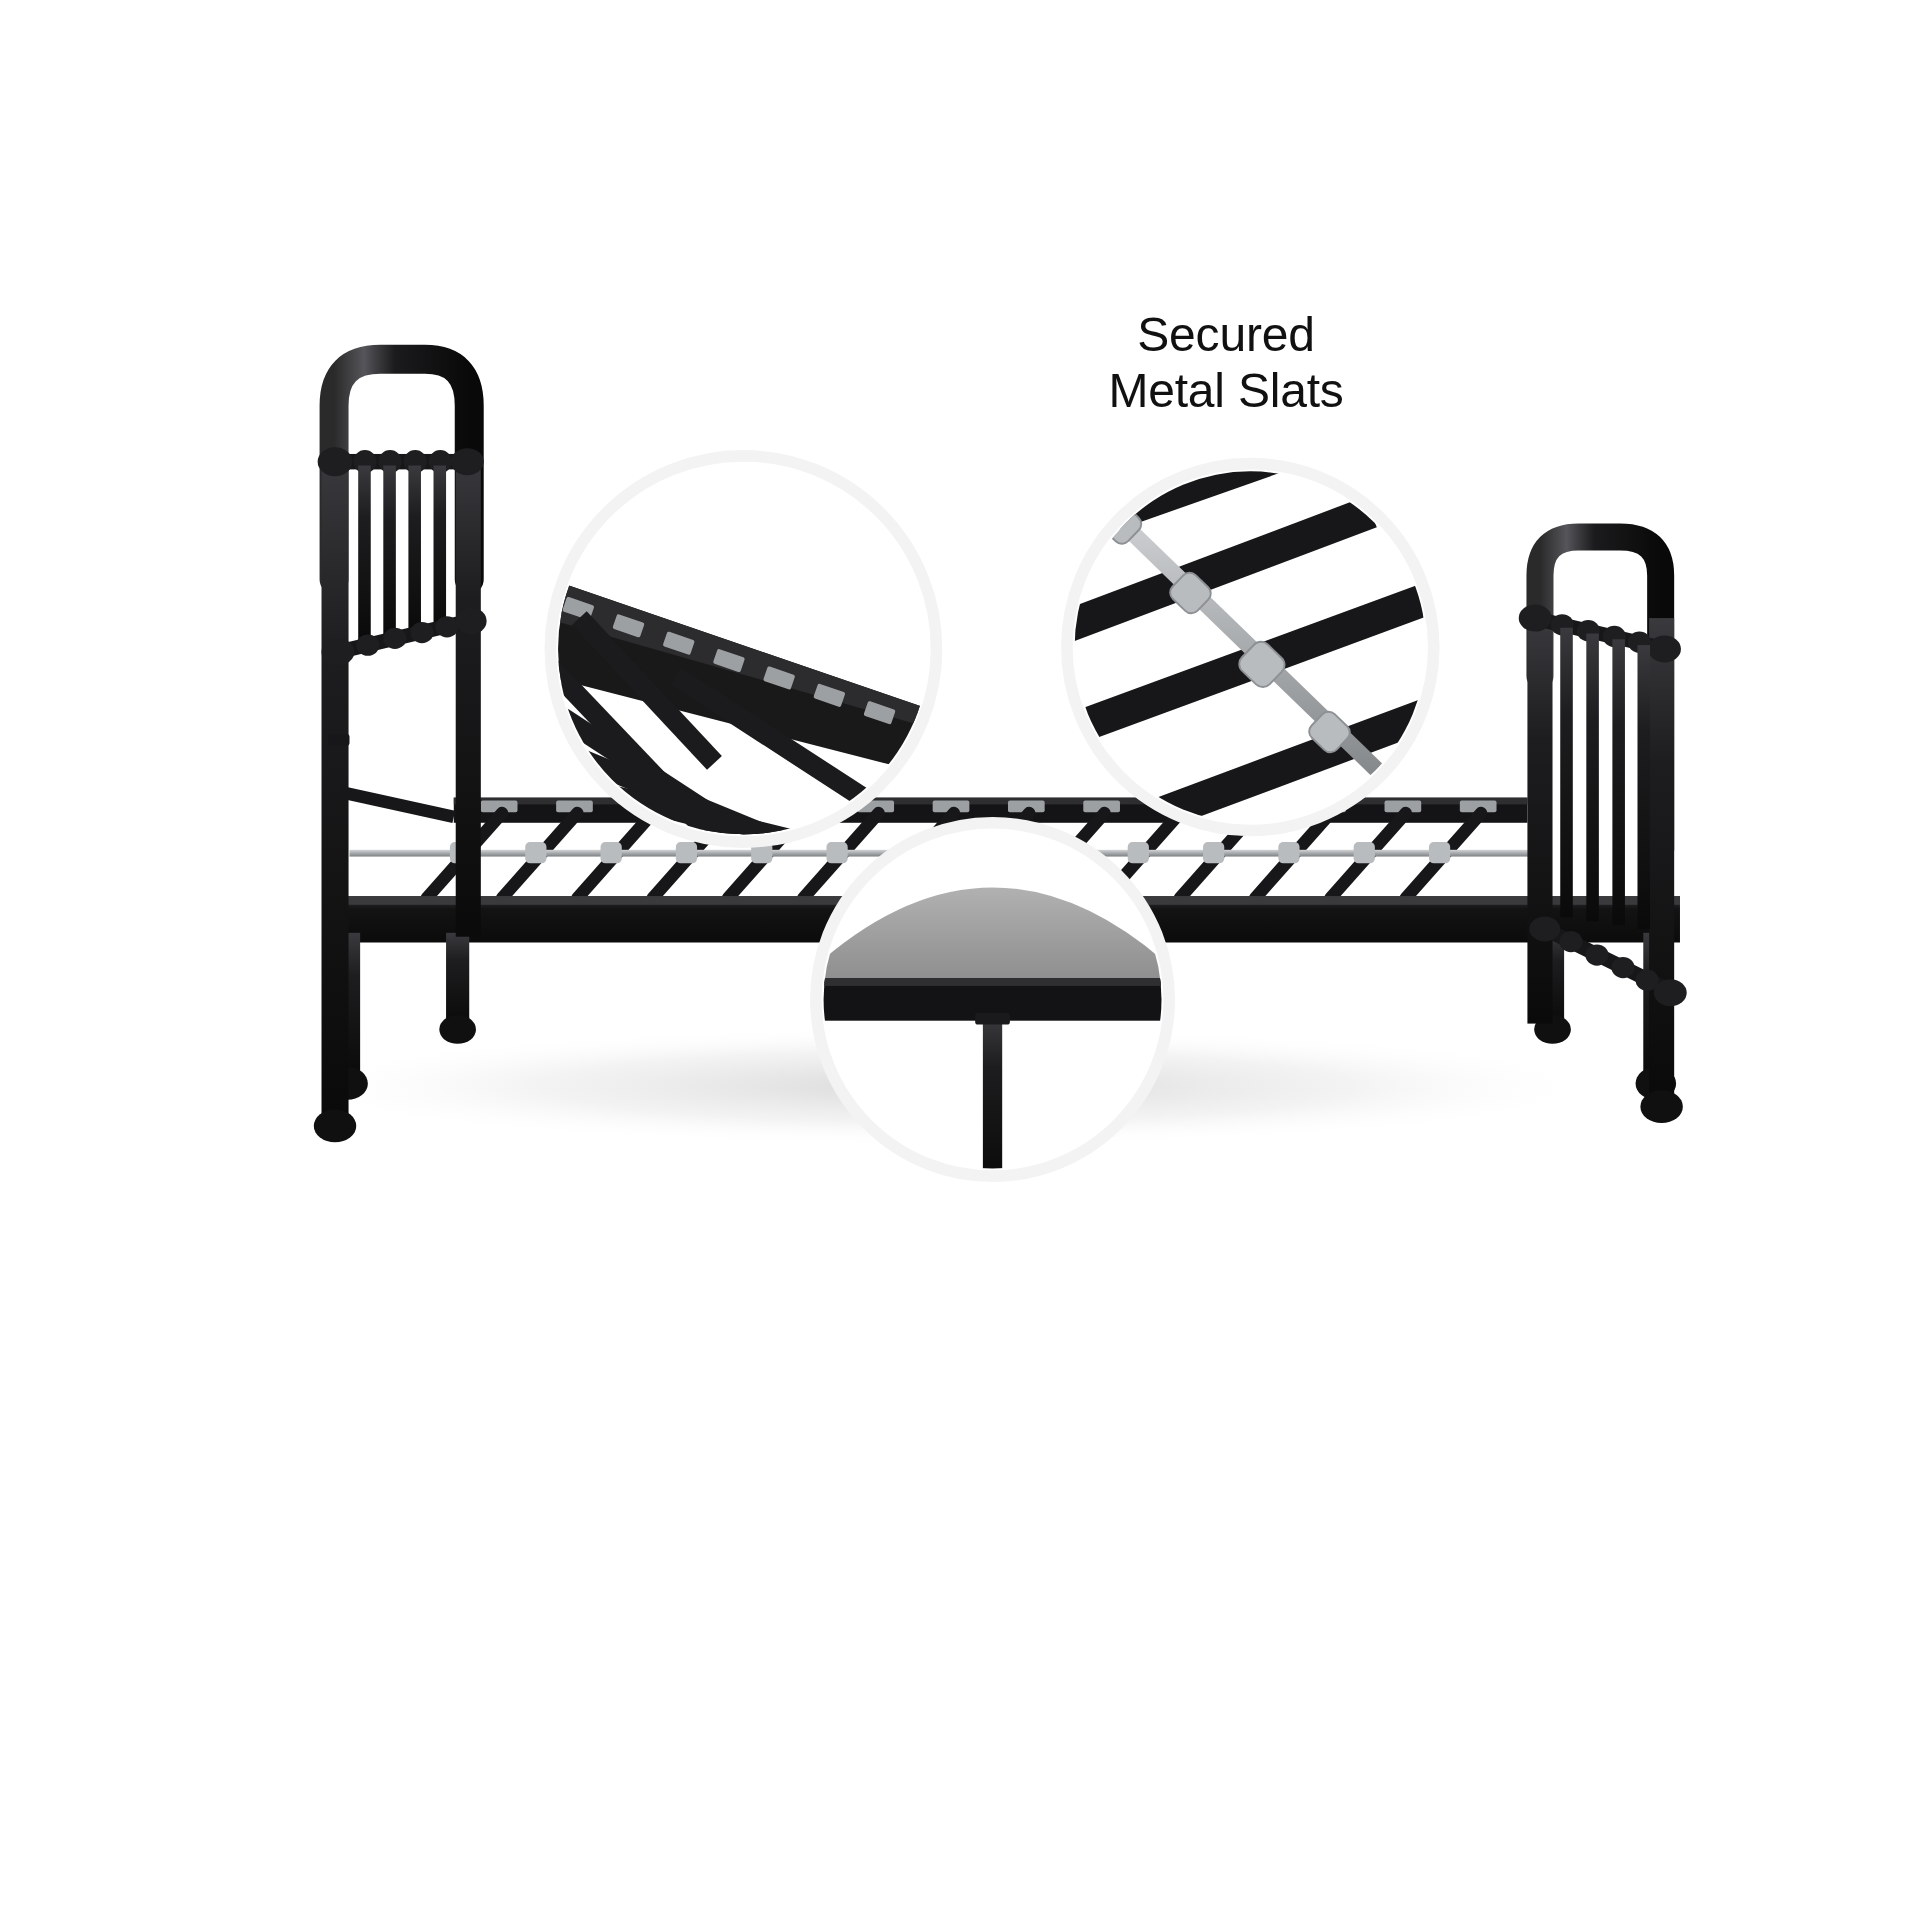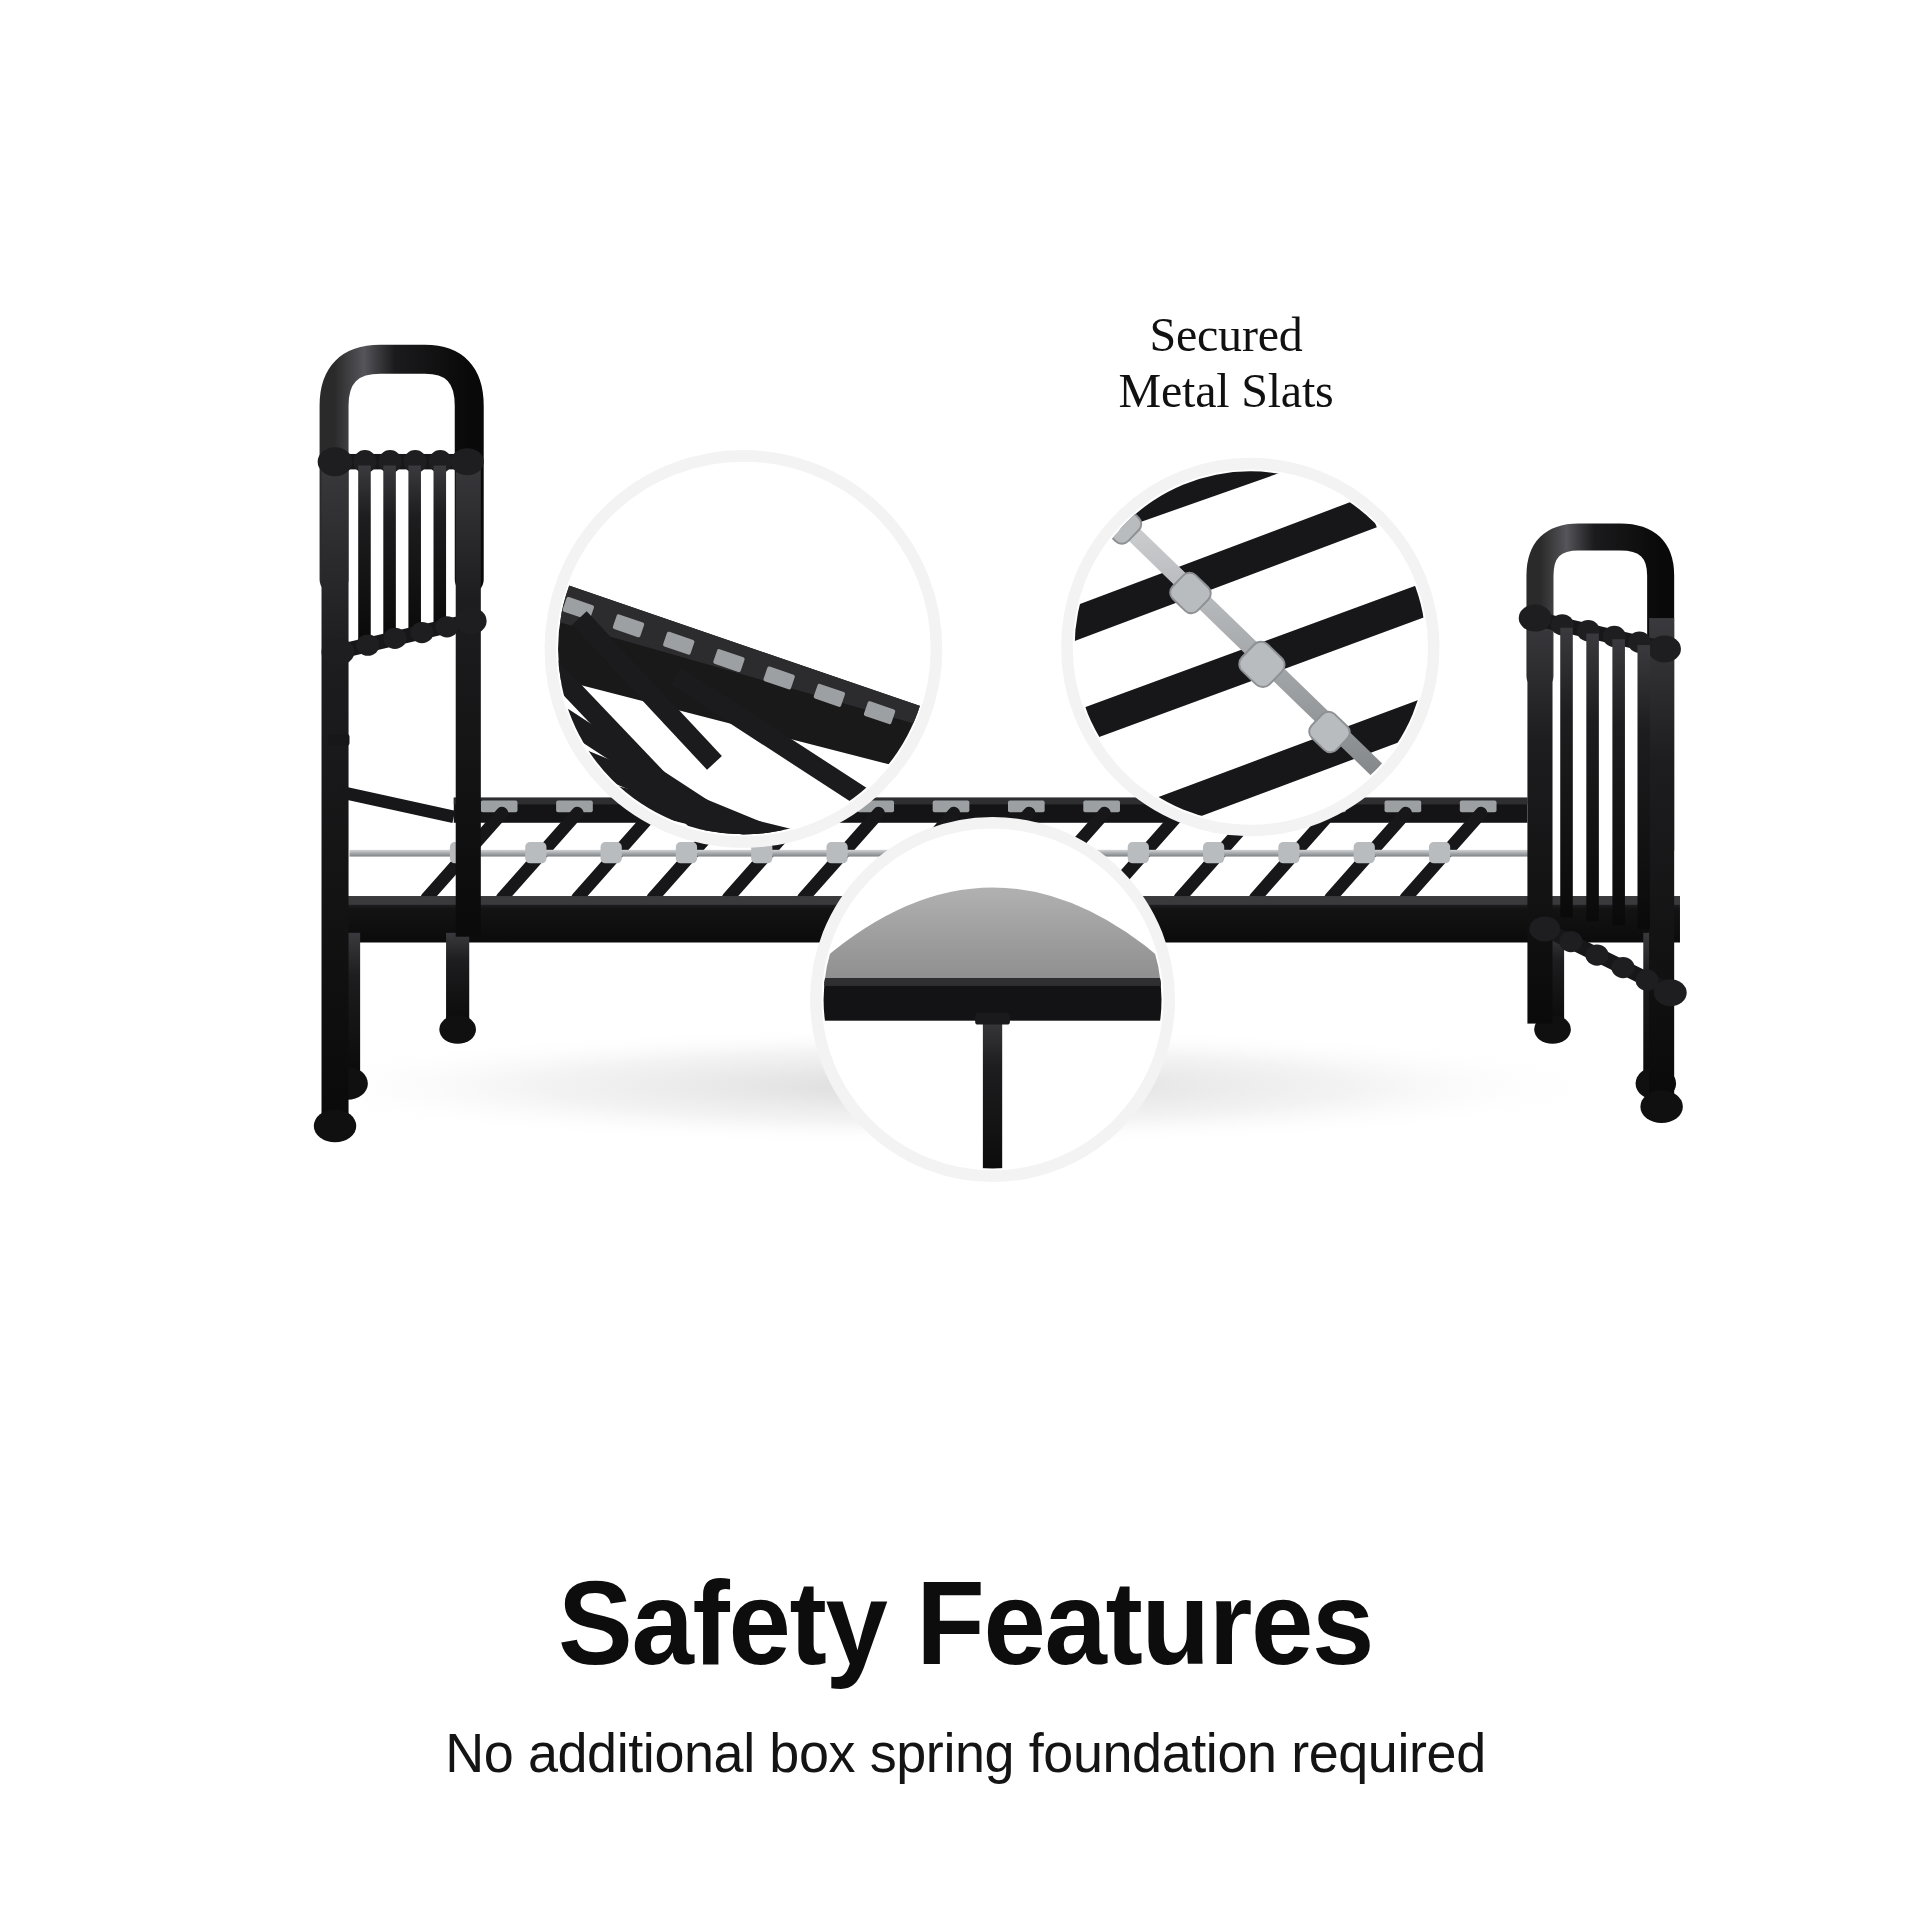--- a/index.html
+++ b/index.html
@@ -28,21 +28,21 @@
     position: absolute;
     color: #111111;
     font-size: 48px;
     line-height: 1.16;
     text-align: center;
     letter-spacing: -0.2px;
     white-space: pre-line;
     font-weight: 400;
   }
   #label-side-rails { left: 502px; top: 365px; width: 328px; }
-  #label-metal-slats { left: 1033px; top: 307px; width: 386px; font-family: Liberation Serif, serif; }
+  #label-metal-slats { left: 1033px; top: 307px; width: 386px; }
   #label-center-legs { left: 695px; top: 1248px; width: 579px; }
 
   
   #footer-block {
     position: absolute;
     left: 0; top: 1564px;
     width: 1931px;
     text-align: center;
   }
   #headline {
@@ -349,19 +349,15 @@
         <circle cx="1028" cy="1035" r="183" fill="none" stroke="#f3f3f3" stroke-width="12"></circle>
       </g>
     </svg>
 
 
     <div class="callout-label" id="label-metal-slats">Secured
 Metal Slats</div>
 
   </div>
 
-  <div id="footer-block">
-    <div id="headline">Safety Features</div>
-    <div id="subheadline">No additional box spring foundation required</div>
-  </div>
 
 </div>
 
 
 </body></html>

